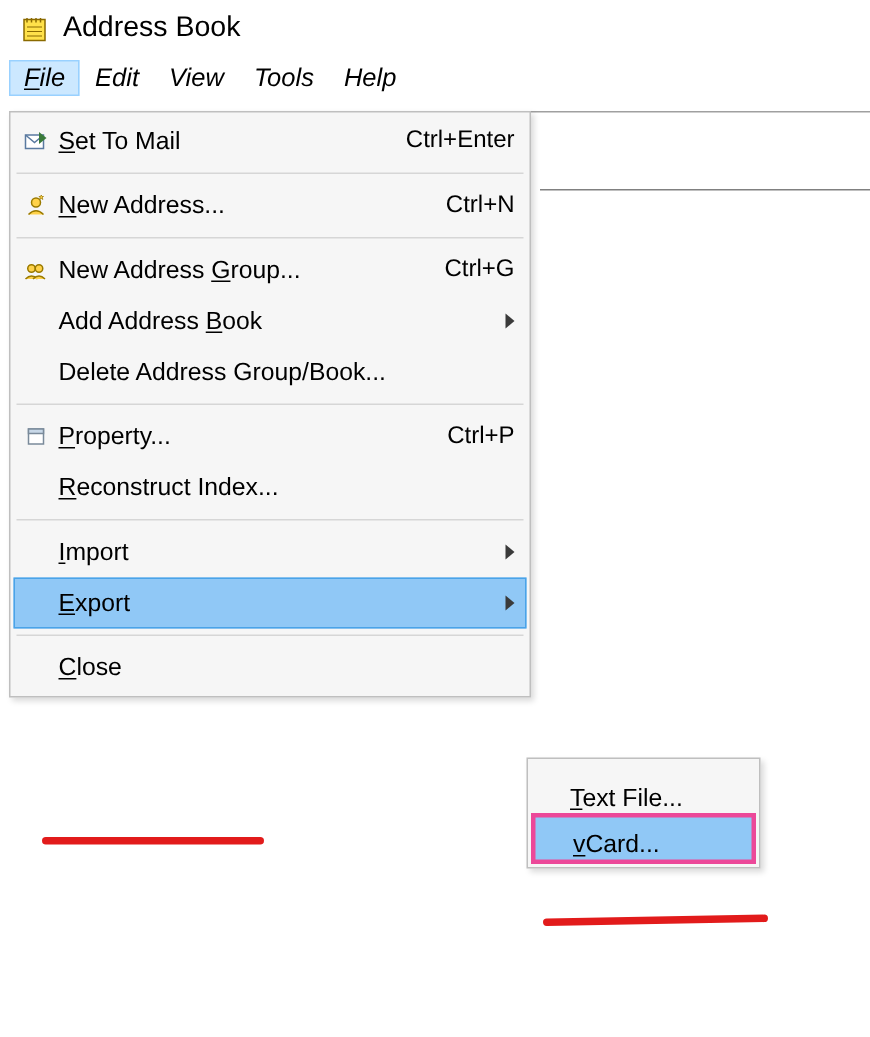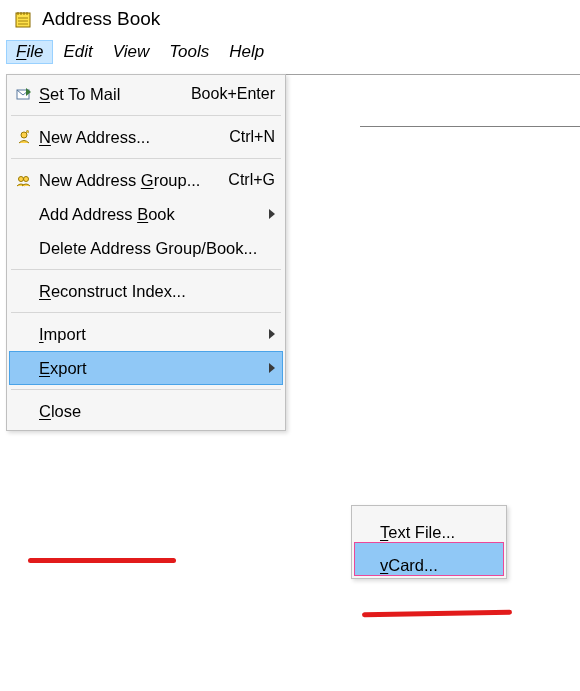--- a/index.html
+++ b/index.html
@@ -41,21 +41,21 @@
     .menubar .menu-item.open {
       background: #cce8ff;
       border: 1px solid #99d1ff;
       padding: 1px 9px 1px 9px;
     }
     .underline { text-decoration: underline; text-underline-offset: 2px; }
     .dropdown {
       position: absolute;
       left: 6px;
       top: 74px;
-      width: 280px;
+      width: 348px;
       background: #f6f6f6;
       border: 1px solid #bfbfbf;
       box-shadow: 2px 2px 4px rgba(0,0,0,0.15);
       padding: 2px;
     }
     .dd-item {
       display: flex;
       align-items: center;
       height: 34px;
       position: relative;
@@ -102,21 +102,21 @@
     .sub-item {
       display: flex;
       align-items: flex-end;
       height: 34px;
       padding: 0 8px 0 26px;
       font-size: 16.5px;
       position: relative;
     }
     .sub-item.highlight {
       background: #90c8f6;
-      border: 1px solid #ec4899;
+      border: 3px solid #ec4899;
       padding: 0 7px 0 25px;
     }
     .content-area {
       position: absolute;
       left: 6px; right: 0; top: 74px; bottom: 0;
       border-top: 1px solid #a0a0a0;
     }
     .hline {
       position: absolute;
       top: 126px;
@@ -168,21 +168,21 @@
 
   <div class="dd-item">
     <span class="dd-icon">
       <svg width="16" height="14" viewBox="0 0 16 14">
           <rect x="1" y="3" width="12" height="9" fill="#fff" stroke="#5a7aa0"></rect>
           <polyline points="1,3 7,8 13,3" fill="none" stroke="#5a7aa0"></polyline>
           <path d="M10 1 l5 4 l-5 4 z" fill="#3a7a3a"></path>
         </svg>
     </span>
     <span class="dd-label"><span class="underline">S</span>et To Mail</span>
-    <span class="dd-shortcut">Book+Enter</span>
+    <span class="dd-shortcut">Ctrl+Enter</span>
   </div>
 
   <div class="dd-sep"></div>
 
   <div class="dd-item">
     <span class="dd-icon">
       <svg width="14" height="14" viewBox="0 0 14 14">
           <circle cx="7" cy="5" r="3" fill="#ffd24a" stroke="#9a7a00"></circle>
           <path d="M2 13 q5 -5 10 0" fill="#ffd24a" stroke="#9a7a00"></path>
           <polygon points="11,1 12,3 14,3 12.5,4.5 13,7 11,5.5 9,7 9.5,4.5 8,3 10,3" fill="#ffd24a" stroke="#9a7a00" transform="scale(0.5) translate(10,-1)"></polygon>
@@ -214,20 +214,30 @@
     <span class="dd-arrow"></span>
   </div>
 
   <div class="dd-item">
     <span class="dd-icon"></span>
     <span class="dd-label">Delete Address Group/Book...</span>
   </div>
 
   <div class="dd-sep"></div>
 
+  <div class="dd-item">
+    <span class="dd-icon">
+      <svg width="14" height="14" viewBox="0 0 14 14">
+          <rect x="2" y="2" width="10" height="10" fill="#fff" stroke="#7a8a9a"></rect>
+          <rect x="2" y="2" width="10" height="3" fill="#c8d8e8" stroke="#7a8a9a"></rect>
+        </svg>
+    </span>
+    <span class="dd-label"><span class="underline">P</span>roperty...</span>
+    <span class="dd-shortcut">Ctrl+P</span>
+  </div>
 
   <div class="dd-item">
     <span class="dd-icon"></span>
     <span class="dd-label"><span class="underline">R</span>econstruct Index...</span>
   </div>
 
   <div class="dd-sep"></div>
 
   <div class="dd-item">
     <span class="dd-icon"></span>

